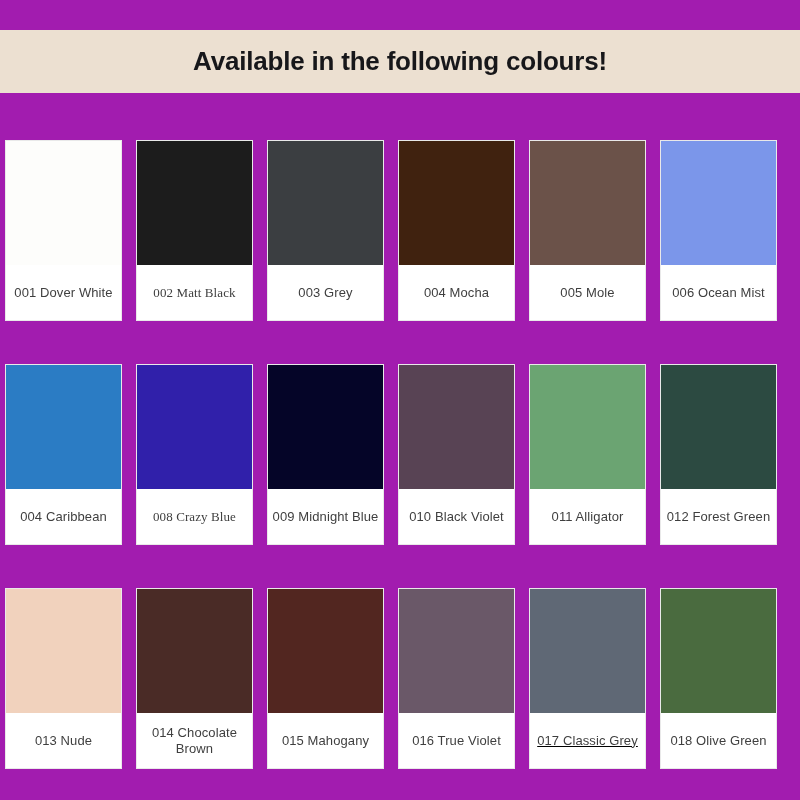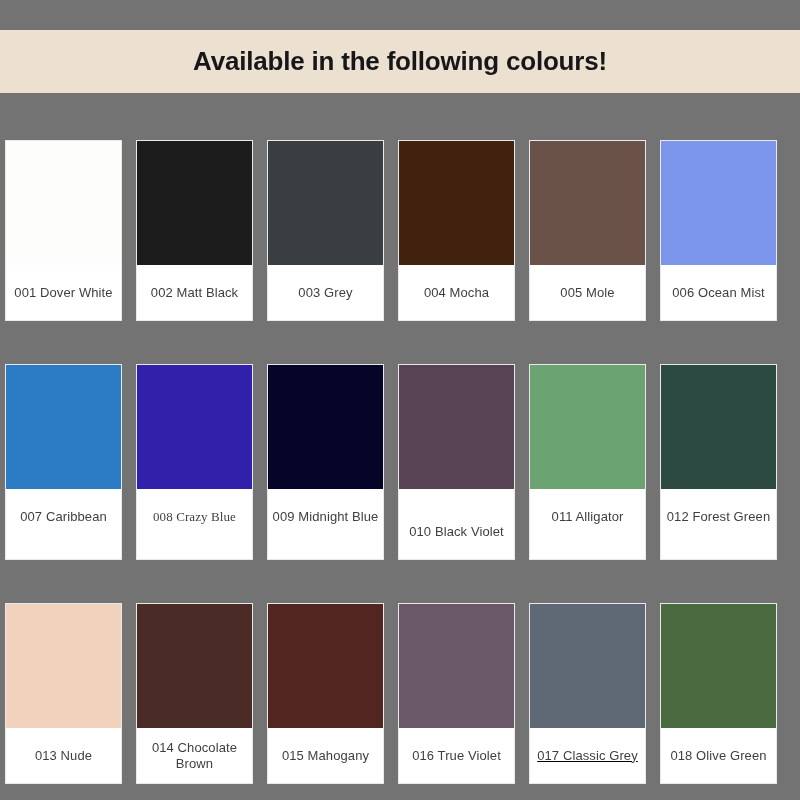--- a/index.html
+++ b/index.html
@@ -77,34 +77,34 @@
     text-align: center;
     font-size: 13px;
     line-height: 16px;
     color: #3f3f3f;
     letter-spacing: 0.1px;
   }
 </style>
 </head>
 <body style="background-color: rgb(255, 255, 255);">
 
-<div id="page" style="background-color: #737373;">
+<div id="page" style="background-color: #a21caf;">
 
   <div class="banner" style="background-color: rgb(236, 224, 209);">
     <div class="banner-title" style="color: rgb(23, 23, 26);">Available in the following colours!</div>
   </div>
 
   <div class="grid">
 
     <div class="grid-row">
       <div class="swatch-card" style="border-color: rgb(233, 233, 233);">
         <div class="swatch-colour" style="background-color: rgb(253, 253, 251);"></div>
         <div class="swatch-label" style="color: rgb(63, 63, 63);">001 Dover White</div>
       </div>
-      <div class="swatch-card" style="border-color: rgb(233, 233, 233);">
+      <div class="swatch-card" style="border-color: rgb(233, 233, 233); font-family: Liberation Serif, serif;">
         <div class="swatch-colour" style="background-color: rgb(28, 28, 28);"></div>
         <div class="swatch-label" style="color: rgb(63, 63, 63);">002 Matt Black</div>
       </div>
       <div class="swatch-card" style="border-color: rgb(233, 233, 233);">
         <div class="swatch-colour" style="background-color: rgb(59, 62, 65);"></div>
         <div class="swatch-label" style="color: rgb(63, 63, 63);">003 Grey</div>
       </div>
       <div class="swatch-card" style="border-color: rgb(233, 233, 233);">
         <div class="swatch-colour" style="background-color: rgb(64, 34, 15);"></div>
         <div class="swatch-label" style="color: rgb(63, 63, 63);">004 Mocha</div>
@@ -115,31 +115,31 @@
       </div>
       <div class="swatch-card" style="border-color: rgb(233, 233, 233);">
         <div class="swatch-colour" style="background-color: rgb(123, 150, 234);"></div>
         <div class="swatch-label" style="color: rgb(63, 63, 63);">006 Ocean Mist</div>
       </div>
     </div>
 
     <div class="grid-row">
       <div class="swatch-card" style="border-color: rgb(233, 233, 233);">
         <div class="swatch-colour" style="background-color: rgb(43, 124, 196);"></div>
-        <div class="swatch-label" style="color: rgb(63, 63, 63);">007 Caribbean</div>
+        <div class="swatch-label" style="color: rgb(63, 63, 63);">004 Caribbean</div>
       </div>
       <div class="swatch-card" style="border-color: rgb(233, 233, 233); font-family: Liberation Serif, serif;">
         <div class="swatch-colour" style="background-color: rgb(48, 32, 170);"></div>
         <div class="swatch-label" style="color: rgb(63, 63, 63);">008 Crazy Blue</div>
       </div>
       <div class="swatch-card" style="border-color: rgb(233, 233, 233);">
         <div class="swatch-colour" style="background-color: rgb(5, 5, 40);"></div>
         <div class="swatch-label" style="color: rgb(63, 63, 63);">009 Midnight Blue</div>
       </div>
-      <div class="swatch-card" style="border-color: rgb(233, 233, 233); gap: 15px;">
+      <div class="swatch-card" style="border-color: rgb(233, 233, 233);">
         <div class="swatch-colour" style="background-color: rgb(88, 67, 84);"></div>
         <div class="swatch-label" style="color: rgb(63, 63, 63);">010 Black Violet</div>
       </div>
       <div class="swatch-card" style="border-color: rgb(233, 233, 233);">
         <div class="swatch-colour" style="background-color: rgb(107, 164, 114);"></div>
         <div class="swatch-label" style="color: rgb(63, 63, 63);">011 Alligator</div>
       </div>
       <div class="swatch-card" style="border-color: rgb(233, 233, 233);">
         <div class="swatch-colour" style="background-color: rgb(44, 74, 65);"></div>
         <div class="swatch-label" style="color: rgb(63, 63, 63);">012 Forest Green</div>

